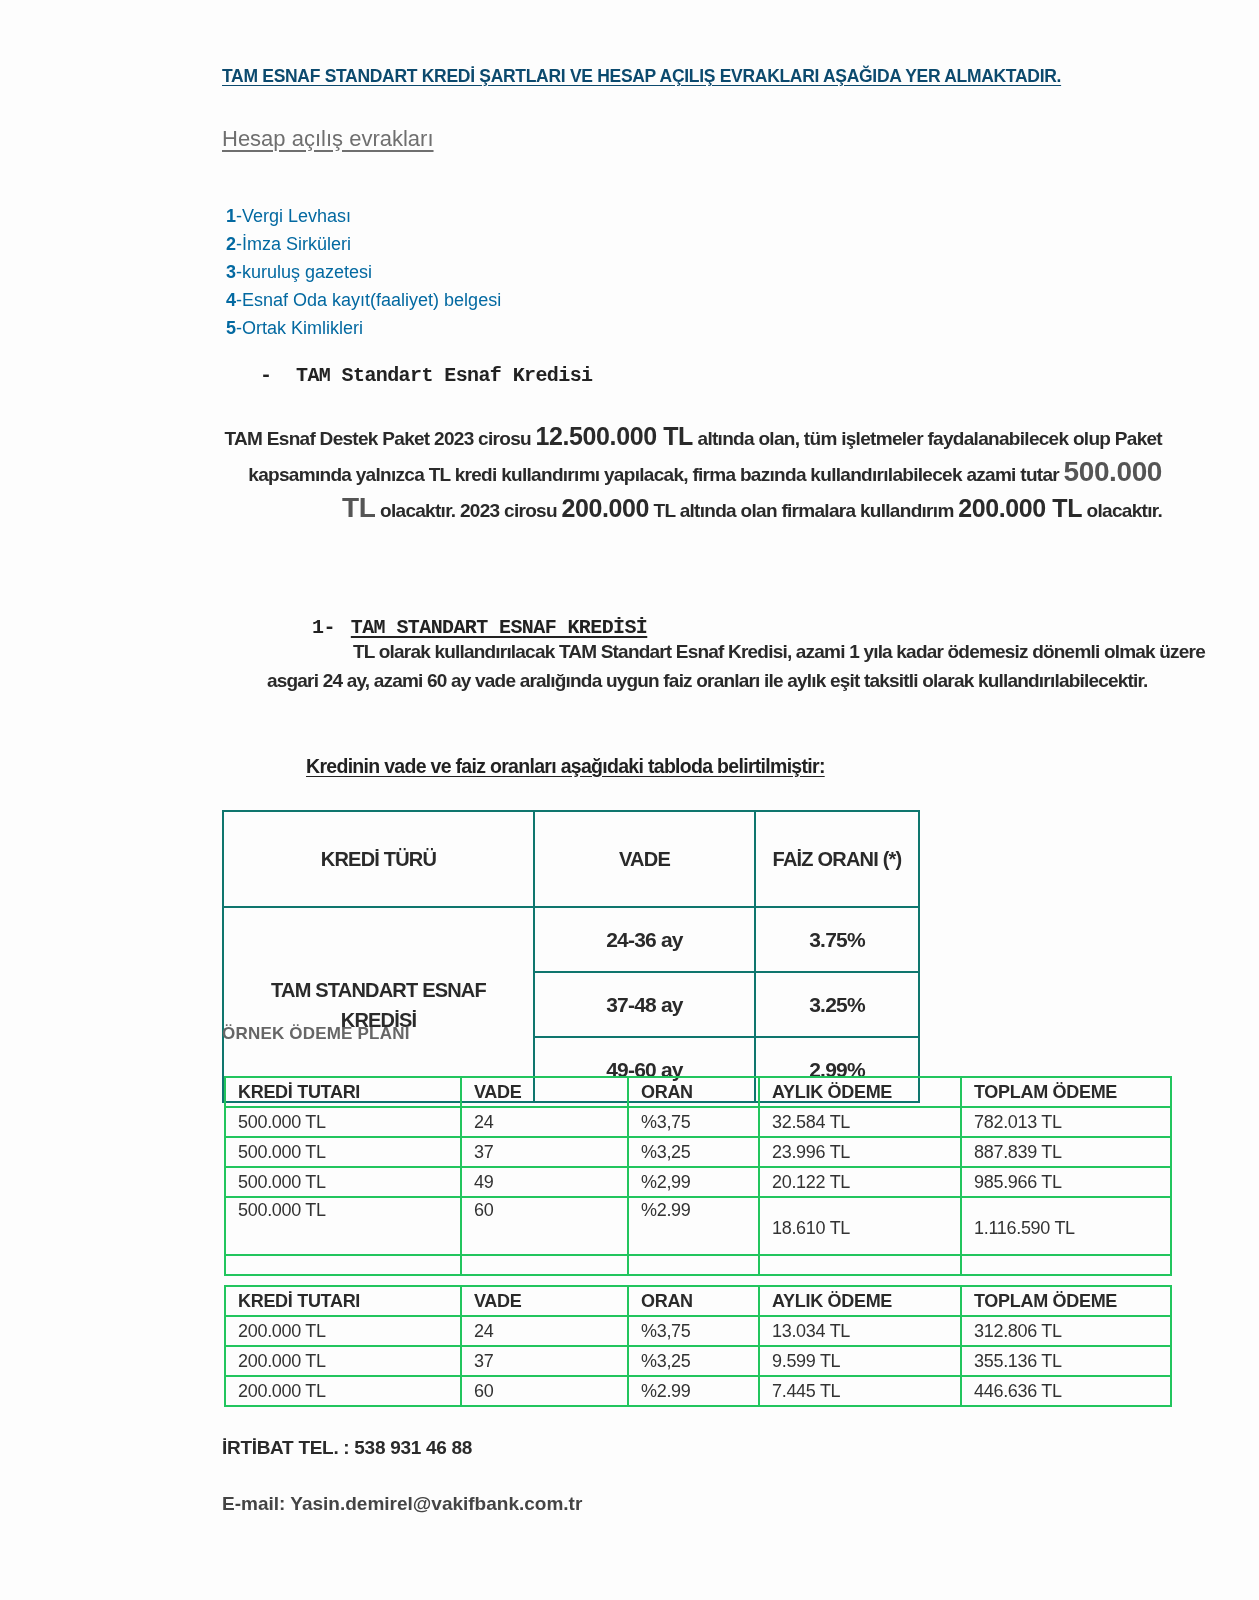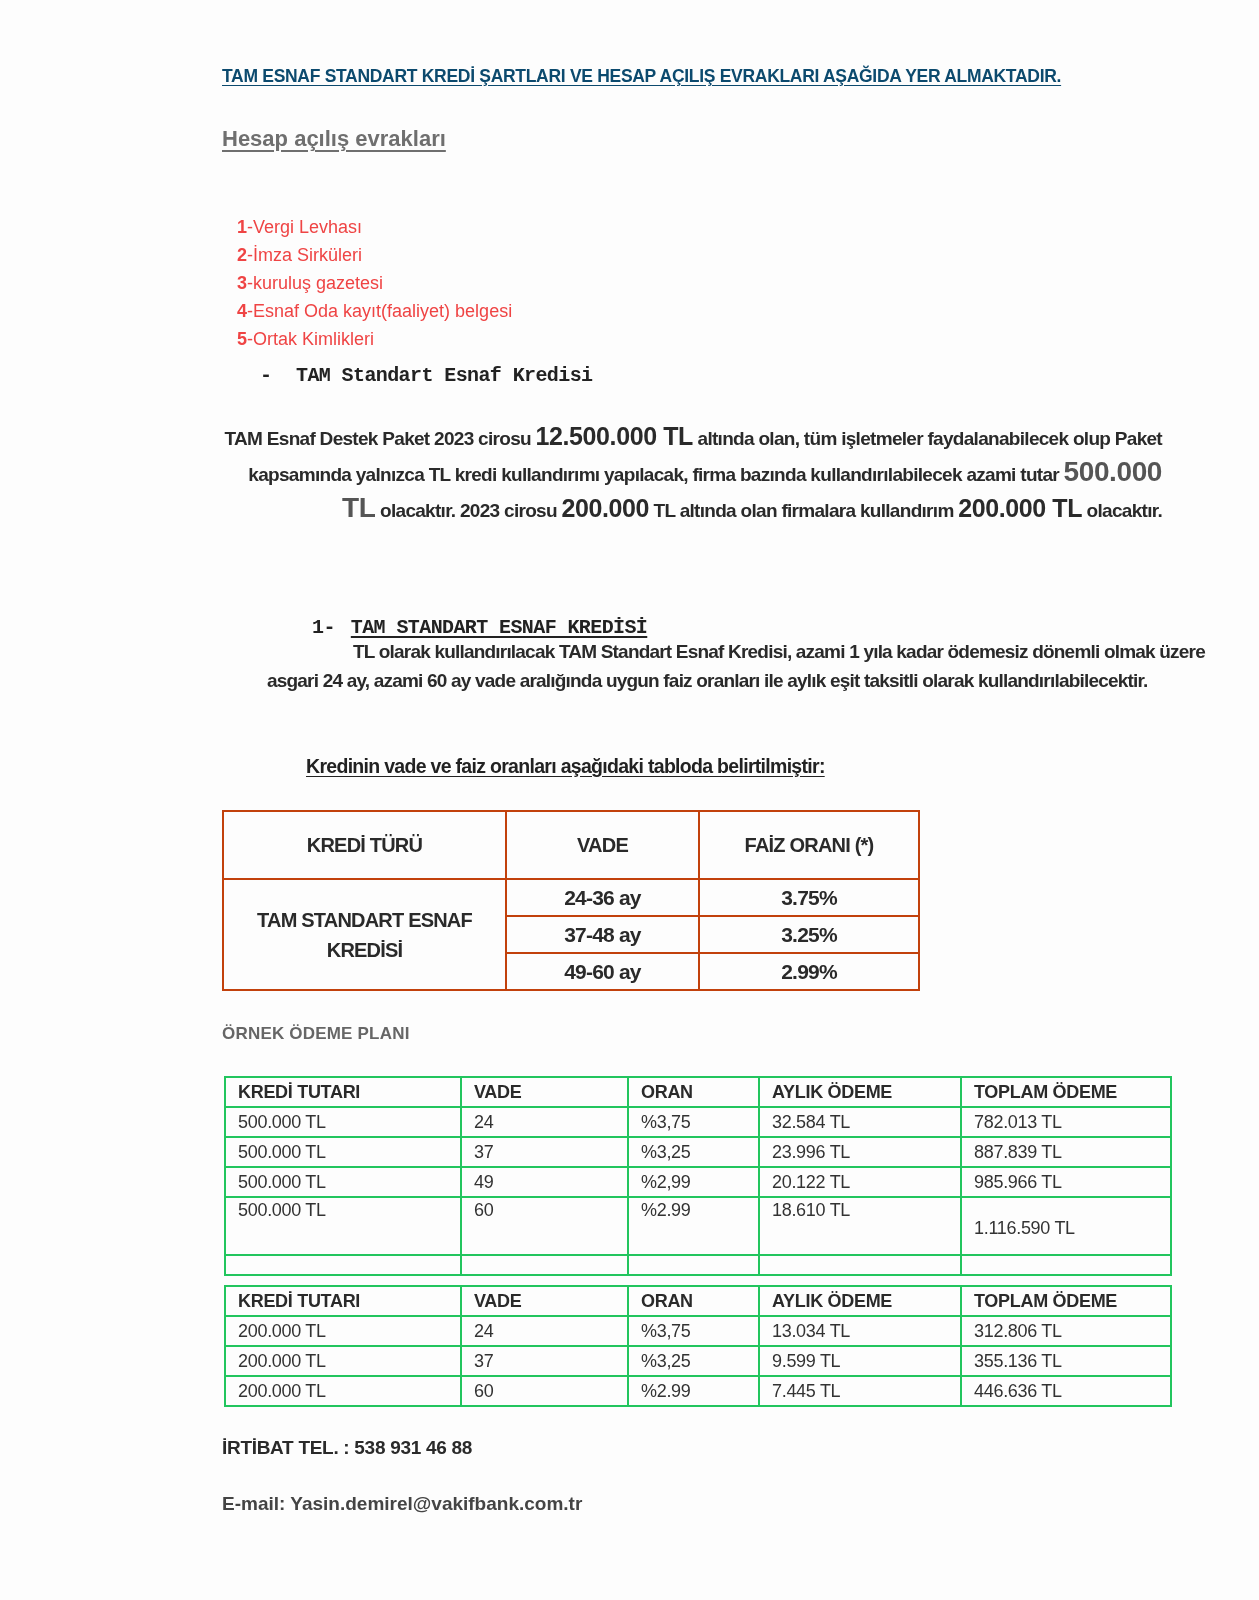--- a/index.html
+++ b/index.html
@@ -9,24 +9,24 @@
     }
     .calibri { font-family: "Liberation Sans", "DejaVu Sans", sans-serif; }
     .narrow { font-family: Liberation Mono, monospace; font-weight: bold; letter-spacing: -0.6px; transform-origin: left top; }
     .abs { position: absolute; }
 
     #main-title {
       left: 222px; top: 66px; font-size: 17.5px; font-weight: bold; text-decoration: underline;
       text-underline-offset: 3px; letter-spacing: -0.3px; color: #0c4a6e; white-space: nowrap;
     }
     #docs-heading {
-      left: 222px; top: 126px; font-size: 22px; font-weight: bold; color: #6f6f6f;
+      left: 222px; top: 126px; font-size: 22px; font-weight: normal; color: #6f6f6f;
       text-decoration: underline; text-underline-offset: 4px;
     }
-    #docs-list { left: 222px; top: 198px; font-size: 18px; line-height: 28px; color: #ef4444; list-style: none; margin: 15px; padding: 0; }
+    #docs-list { left: 222px; top: 198px; font-size: 18px; line-height: 28px; color: #0369a1; list-style: none; margin: 4px; padding: 0; }
     #docs-list li .num { font-weight: bold; }
 
     #sub-heading { left: 260px; top: 364px; font-size: 20px; white-space: nowrap; color: #222; }
     #sub-heading .dash { display: inline-block; width: 36px; }
 
     #intro-para {
       left: 222px; top: 420px; width: 940px; font-size: 19px; line-height: 33px; color: #2a2a2a;
       font-weight: bold; letter-spacing: -0.7px; text-align: right;
     }
     #intro-para .big { font-size: 25px; letter-spacing: -0.4px; }
@@ -42,22 +42,22 @@
     #credit-para .indent { display: inline-block; width: 86px; }
 
     #table-caption {
       left: 306px; top: 755px; font-size: 19.5px; font-weight: bold; letter-spacing: -0.7px;
       text-decoration: underline; text-underline-offset: 3px; color: #222; white-space: nowrap;
     }
 
     table { border-collapse: collapse; position: absolute; }
     #rates-table { left: 222px; top: 810px; width: 698px; }
     #rates-table td, #rates-table th {
-      border: 2px solid #c2410c; text-align: center; font-family: "Liberation Sans", "DejaVu Sans", sans-serif;
-      font-weight: bold; letter-spacing: -0.8px; color: #2a2a2a; padding: 0;
+      border: 2px solid #0f766e; text-align: center; font-family: "Liberation Sans", "DejaVu Sans", sans-serif;
+      font-weight: bold; letter-spacing: -0.8px; color: #2a2a2a; padding: 14px;
     }
     #rates-table th { height: 66px; font-size: 20px; }
     #rates-table td { height: 35px; font-size: 21px; margin-left: 20px; }
     #rates-table td.type { font-size: 20px; line-height: 30px; }
 
     #plan-label { left: 222px; top: 1024px; font-size: 17px; font-weight: bold; color: #666; letter-spacing: 0.2px; }
 
     .plan-table { left: 224px; width: 948px; }
     .plan-table td, .plan-table th {
       border: 2px solid #22c55e; text-align: left; padding: 0 0 0 12px; height: 28px;
@@ -156,21 +156,21 @@
     <td>500.000 TL</td>
         <td>49</td>
         <td>%2,99</td>
         <td>20.122 TL</td>
         <td>985.966 TL</td>
   </tr>
   <tr class="empty">
     <td style="vertical-align:top;padding-top:2px">500.000 TL</td>
         <td style="vertical-align:top;padding-top:2px">60</td>
         <td style="vertical-align:top;padding-top:2px">%2.99</td>
-        <td style="vertical-align:top;padding-top:2px">18.610 TL</td>
+        <td style="vertical-align:top;padding-top:20px">18.610 TL</td>
         <td style="vertical-align:top;padding-top:20px">1.116.590 TL</td>
   </tr>
   <tr style="height:18px">
     <td style="height:18px;border-top:none"></td>
         <td style="height:18px;border-top:none"></td>
         <td style="height:18px;border-top:none"></td>
         <td style="height:18px;border-top:none"></td>
         <td style="height:18px;border-top:none"></td>
   </tr>
 </tbody>

